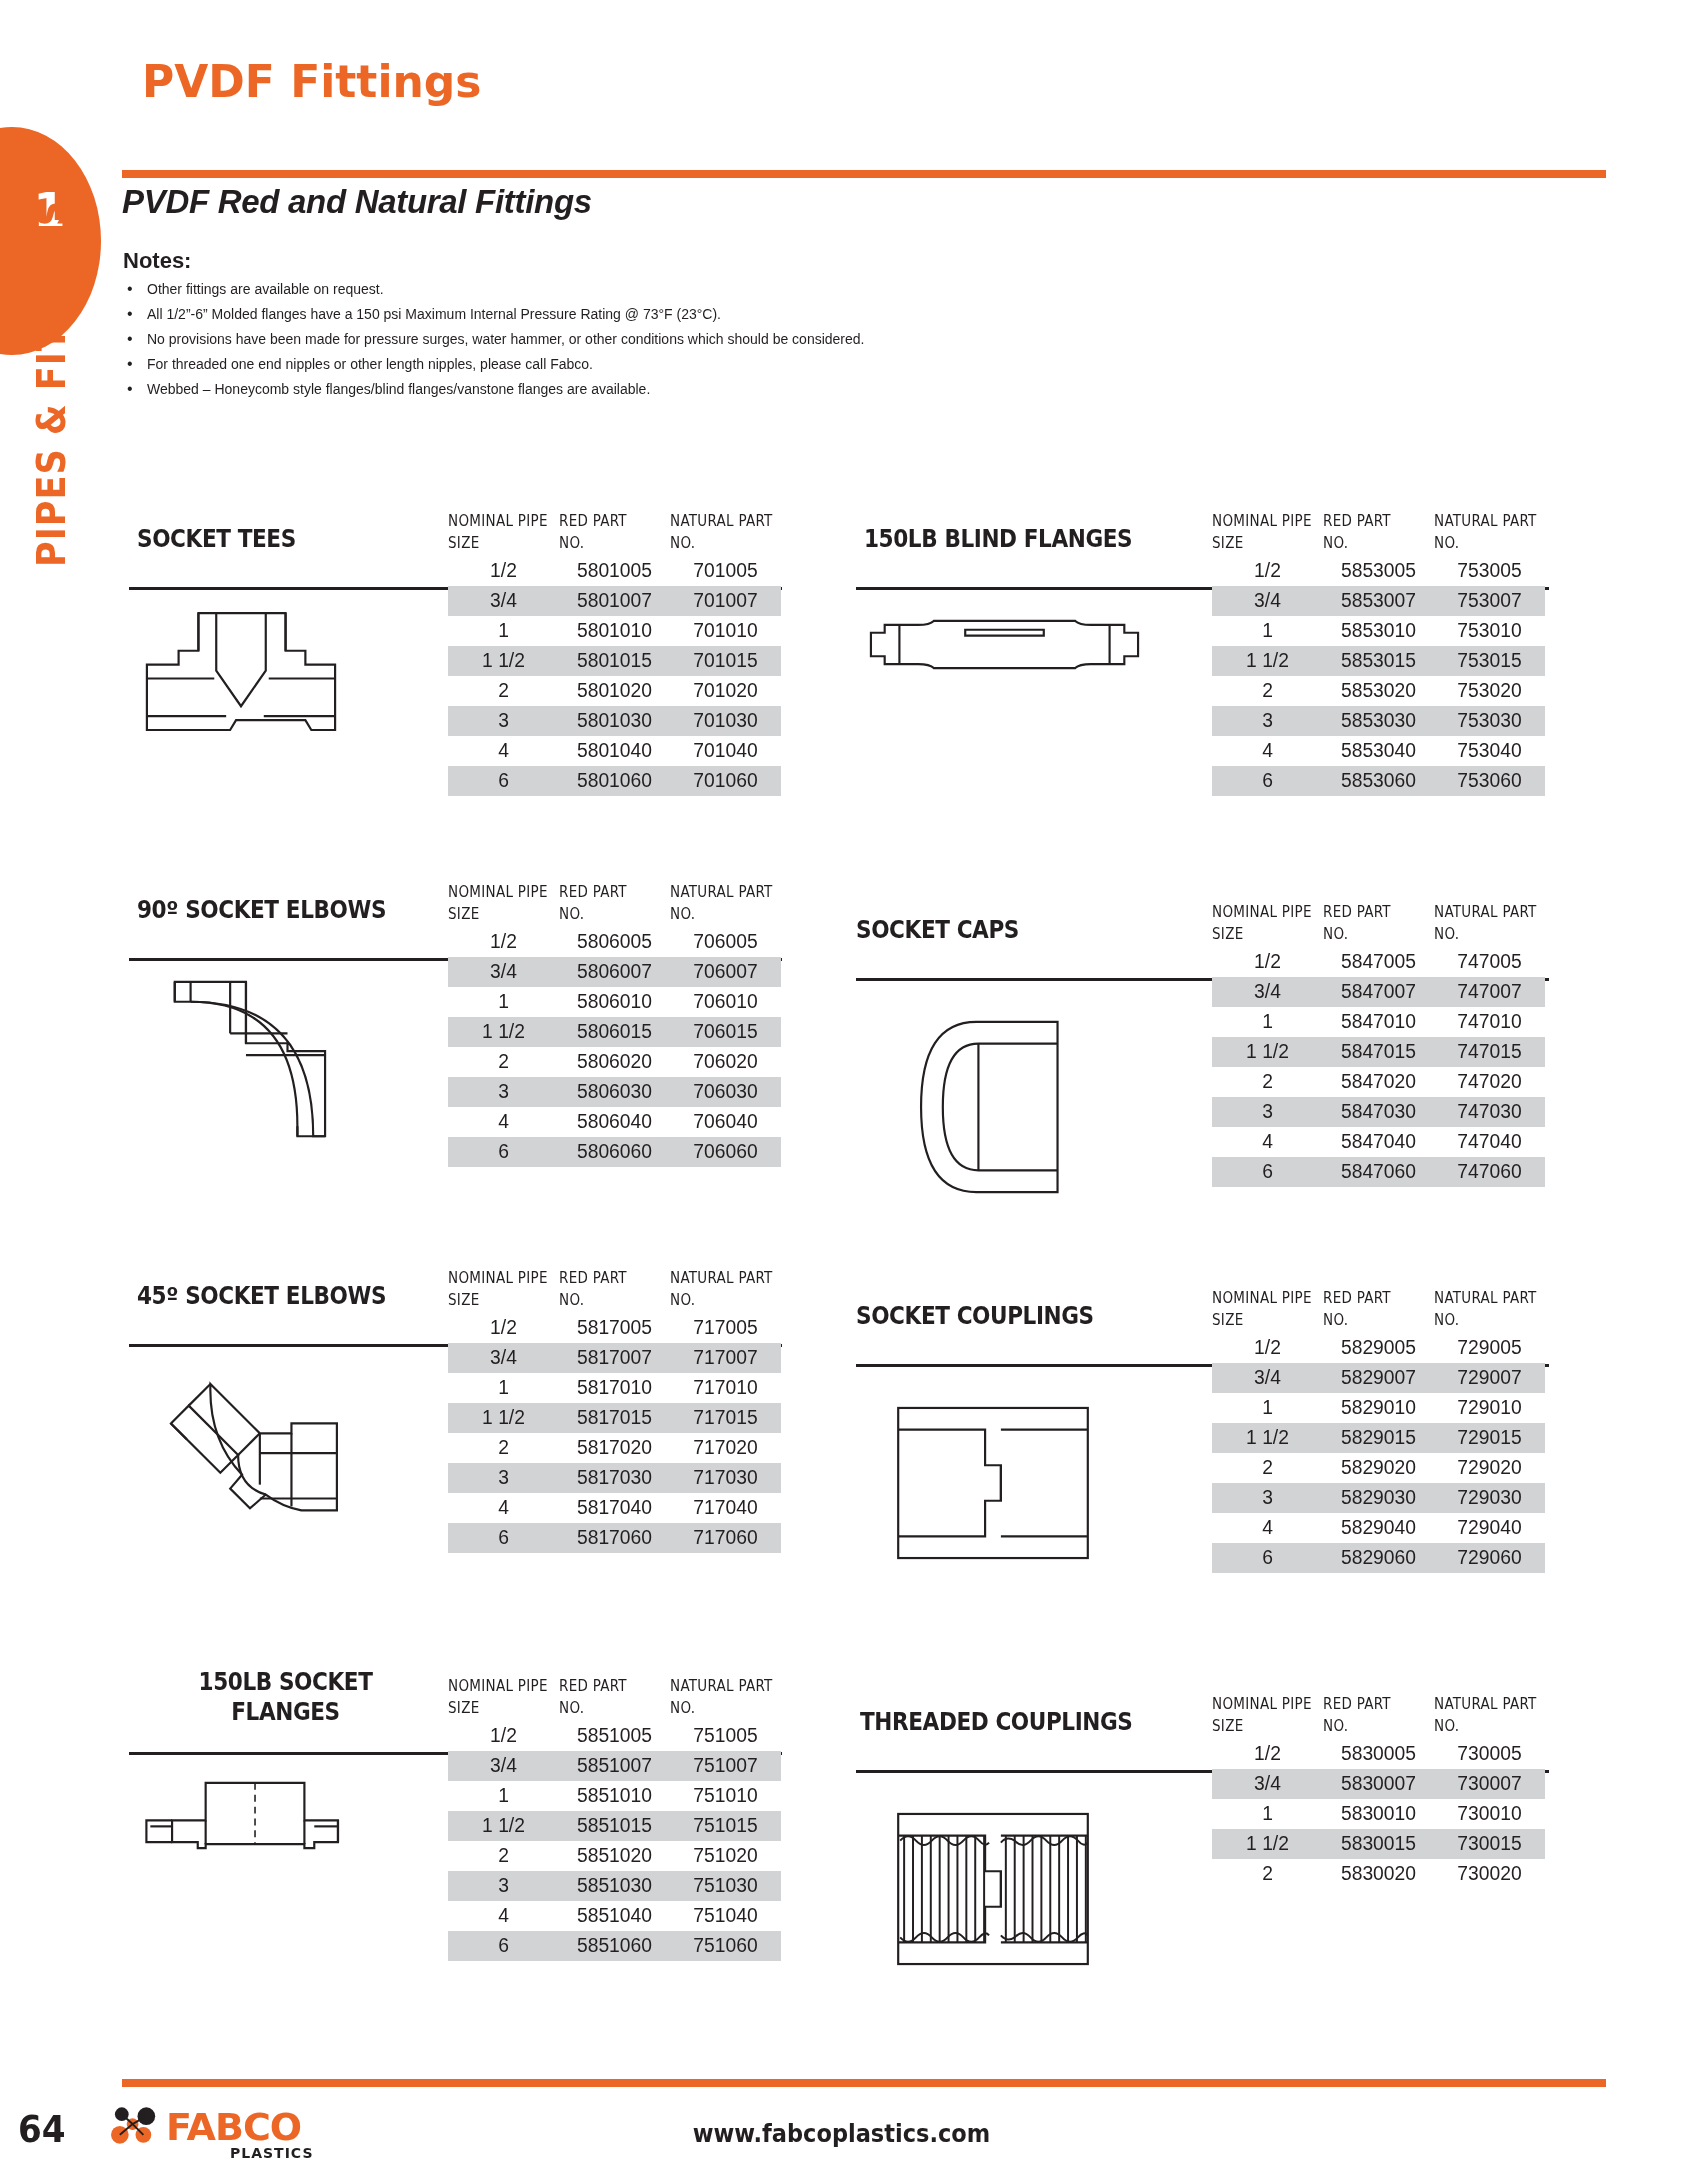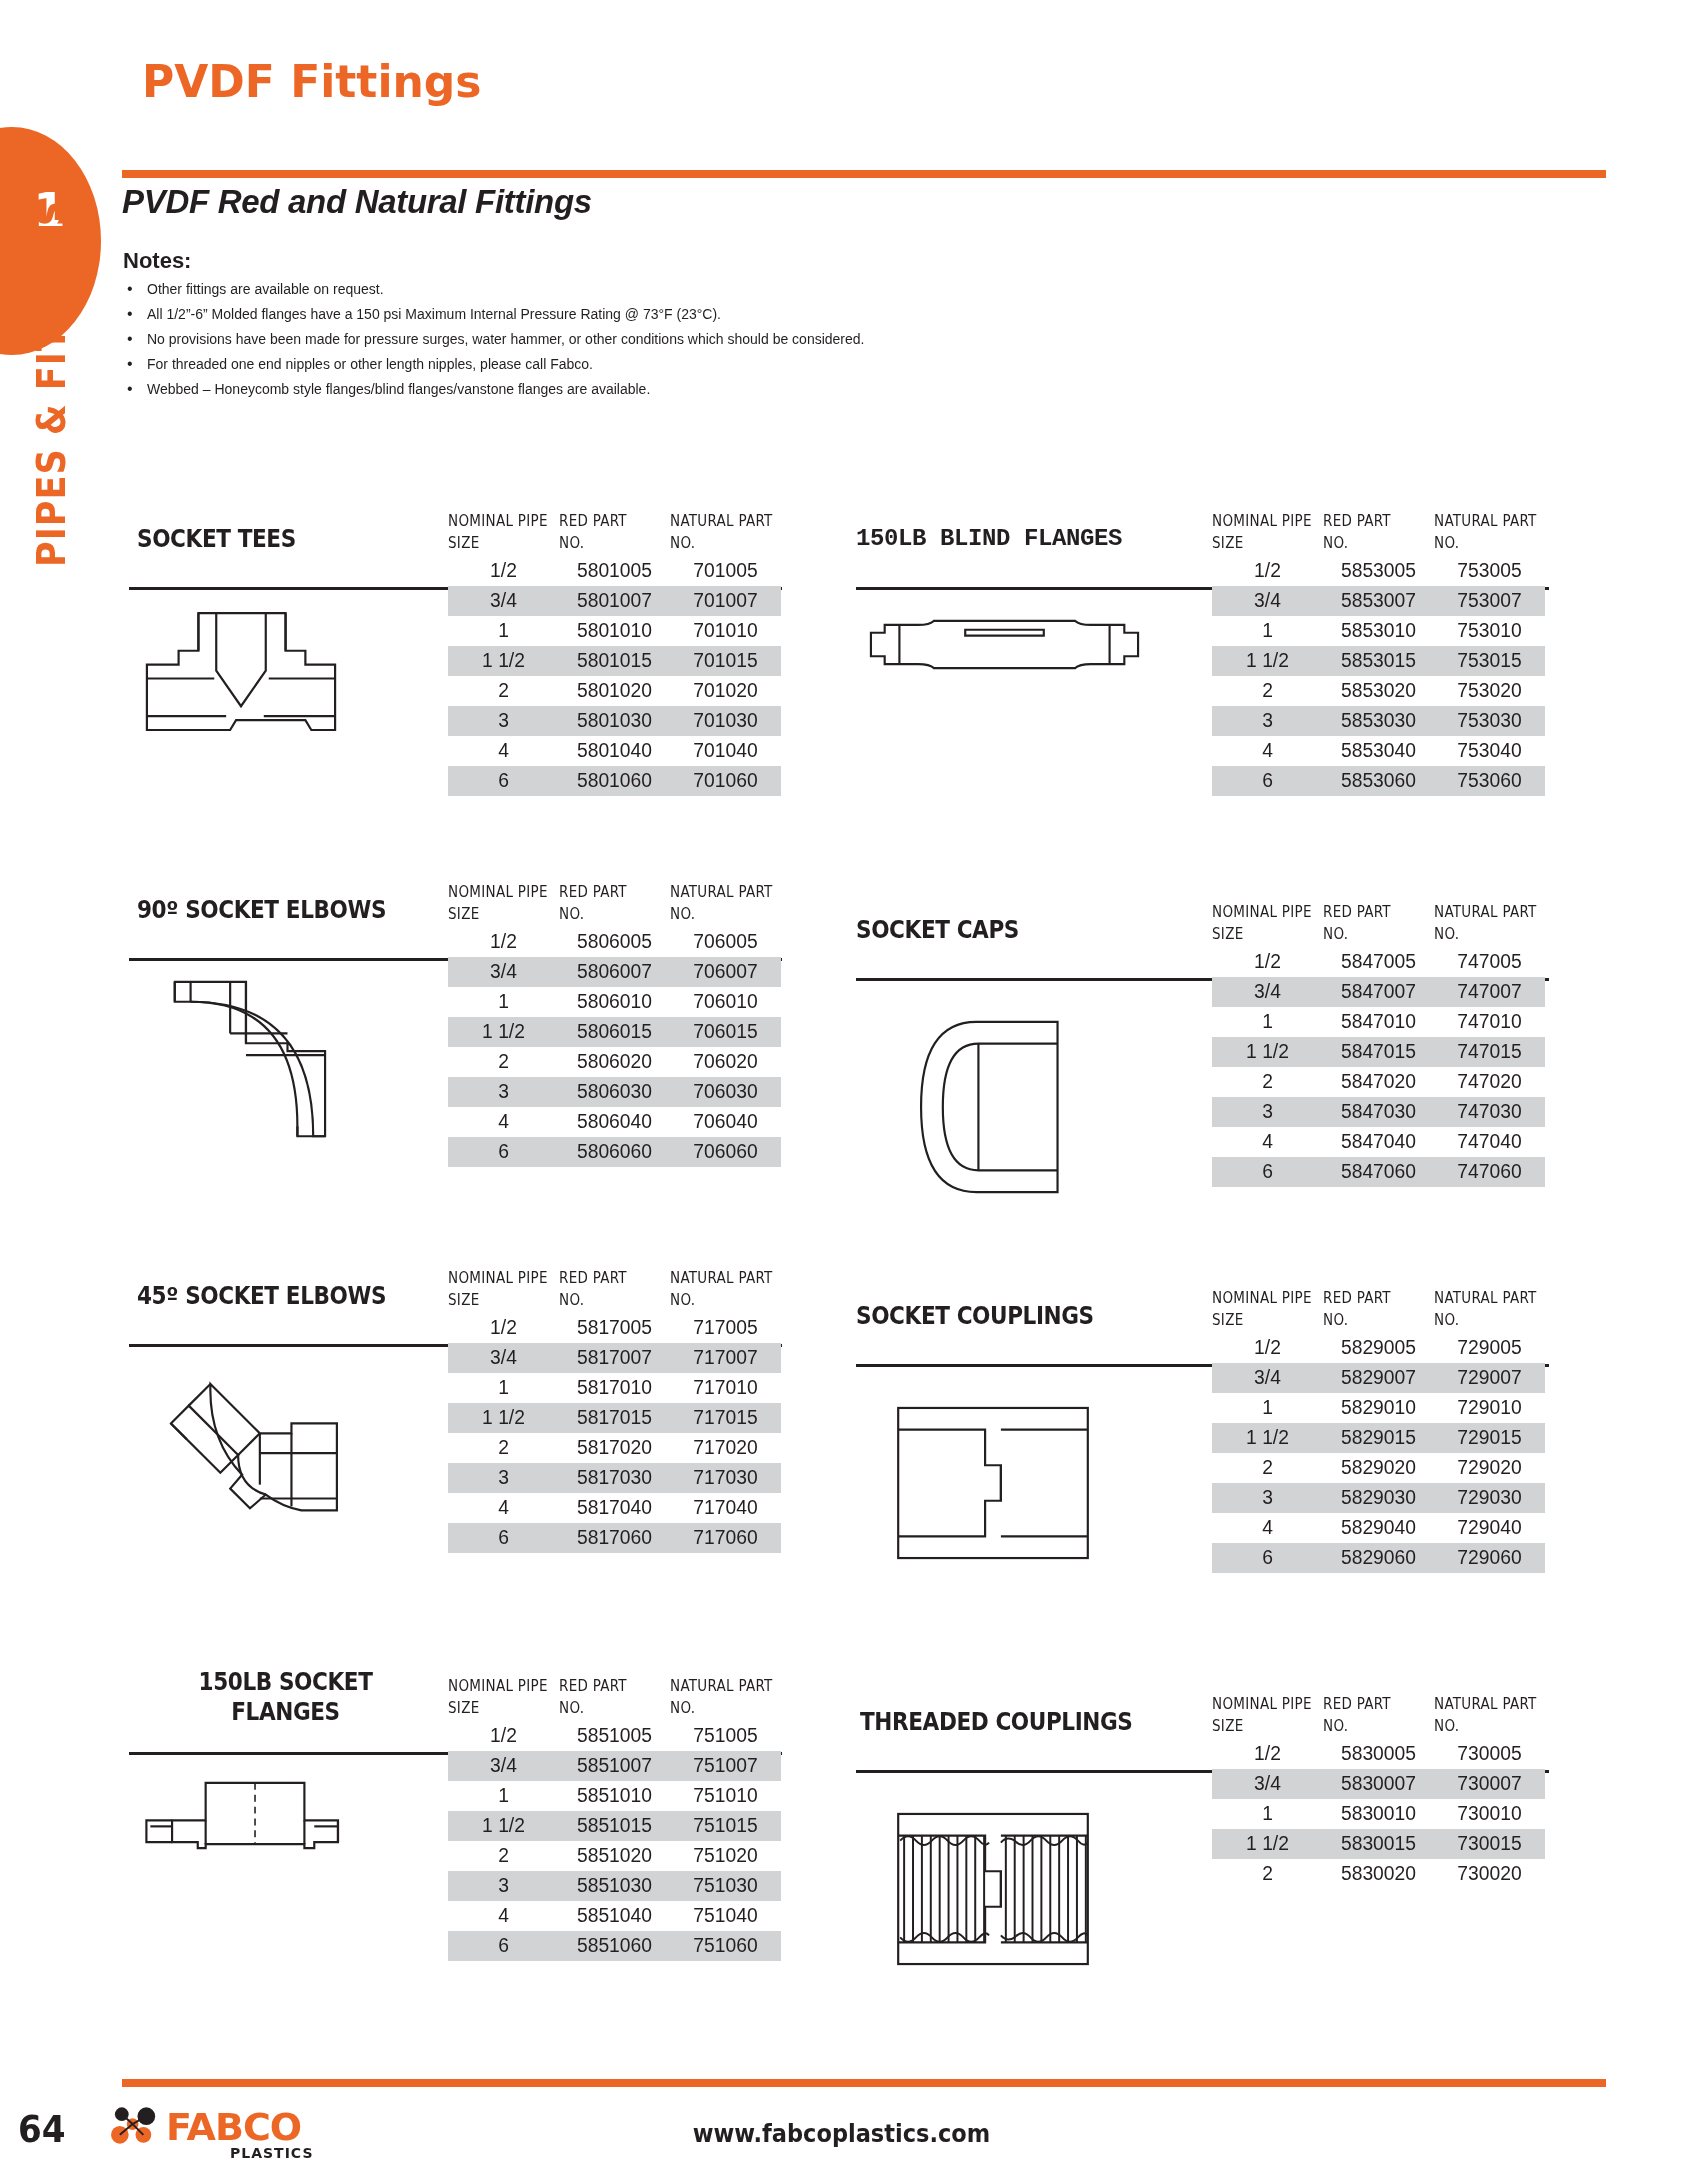--- a/index.html
+++ b/index.html
@@ -330,21 +330,21 @@
       <tr class="alt">
           <td>6</td>
           <td>5801060</td>
           <td>701060</td>
         </tr>
     </tbody>
   </table>
 </div>
 
 <div class="section" style="left:856px; top:510px; width:693px;">
-  <div class="sec-title" style="left:0px; top:14px;font-family:Liberation Mono, monospace;">150LB BLIND FLANGES</div>
+  <div class="sec-title" style="left:8px; top:14px;">150LB BLIND FLANGES</div>
   <div class="hrule" style="left:0px; top:77px; width:693px;"></div>
   <div class="fig" style="left:10px; top:107px;">
     <svg width="277" height="55" viewBox="0 0 280 56">
       <g fill="none" stroke="#231f20" stroke-width="2.2">
         <path d="M4 16 H18 V8 H52 Q64 8 68 4 H212 Q216 8 228 8 H262 V16 H276 V40 H262 V48 H228 Q216 48 212 52 H68 Q64 48 52 48 H18 V40 H4 Z"></path>
         <path d="M33 8 V48"></path>
         <path d="M247 8 V48"></path>
         <path d="M100 13 H180 V19 H100 Z"></path>
       </g>
     </svg>

